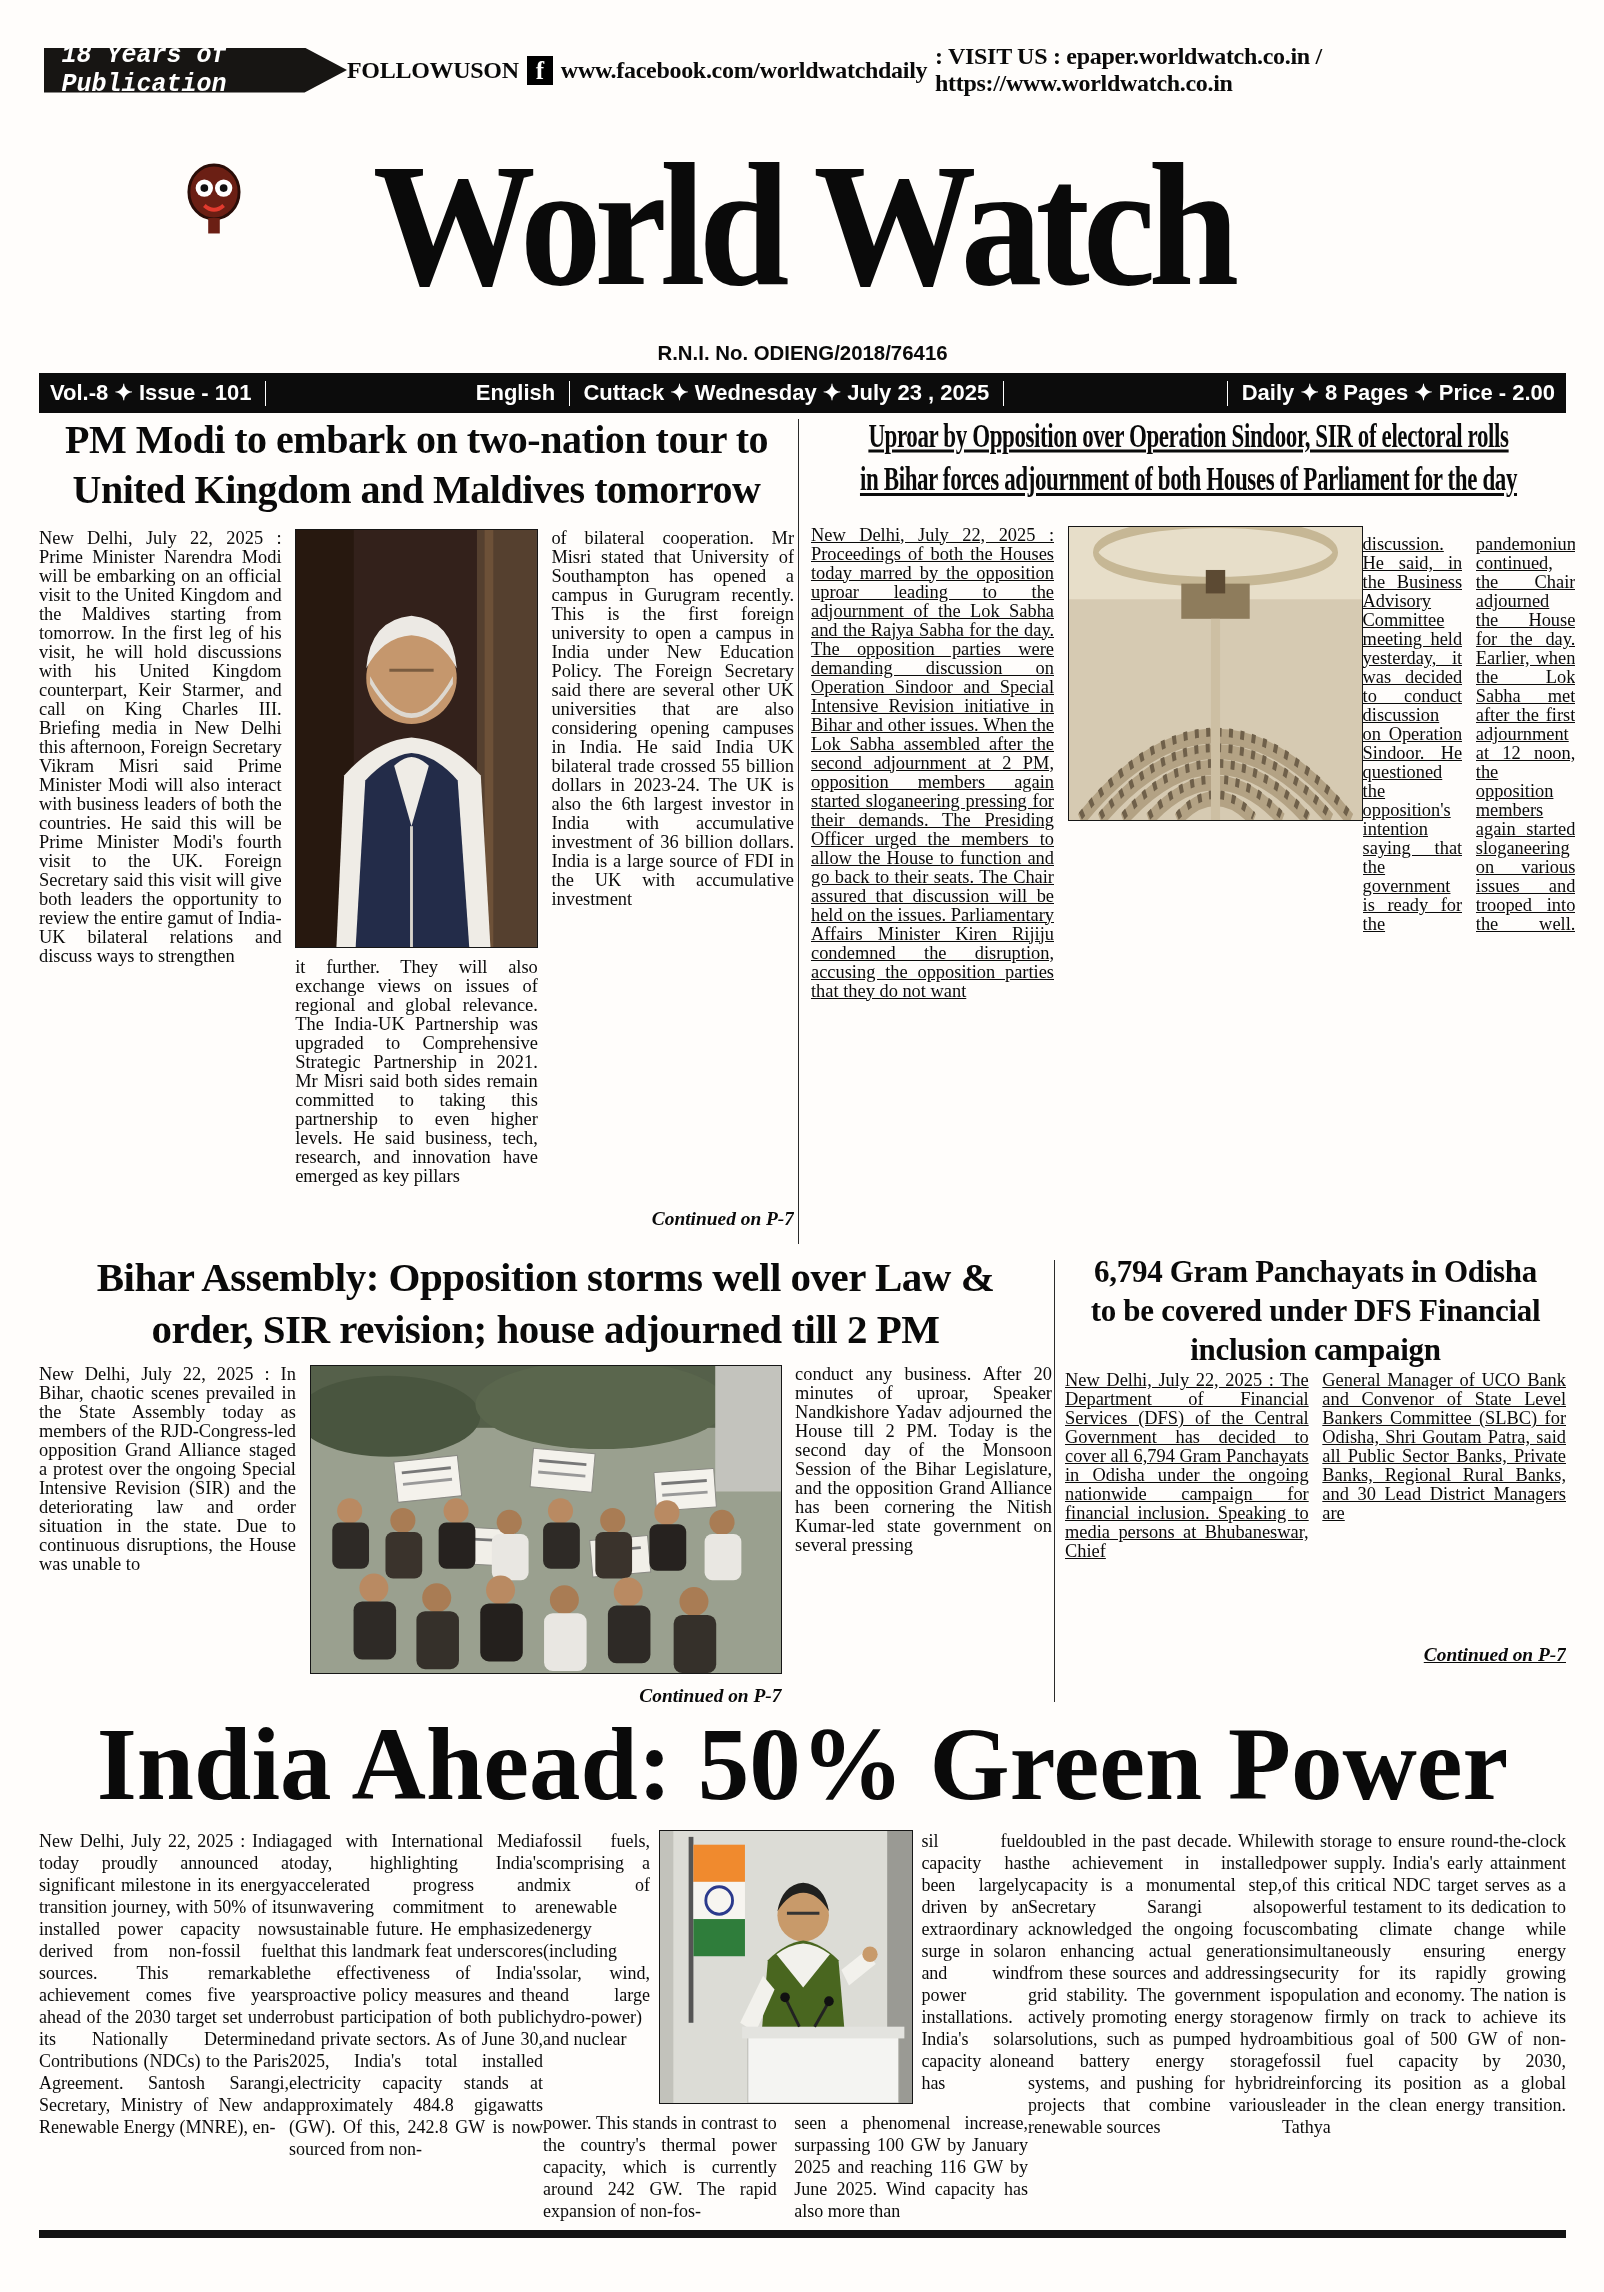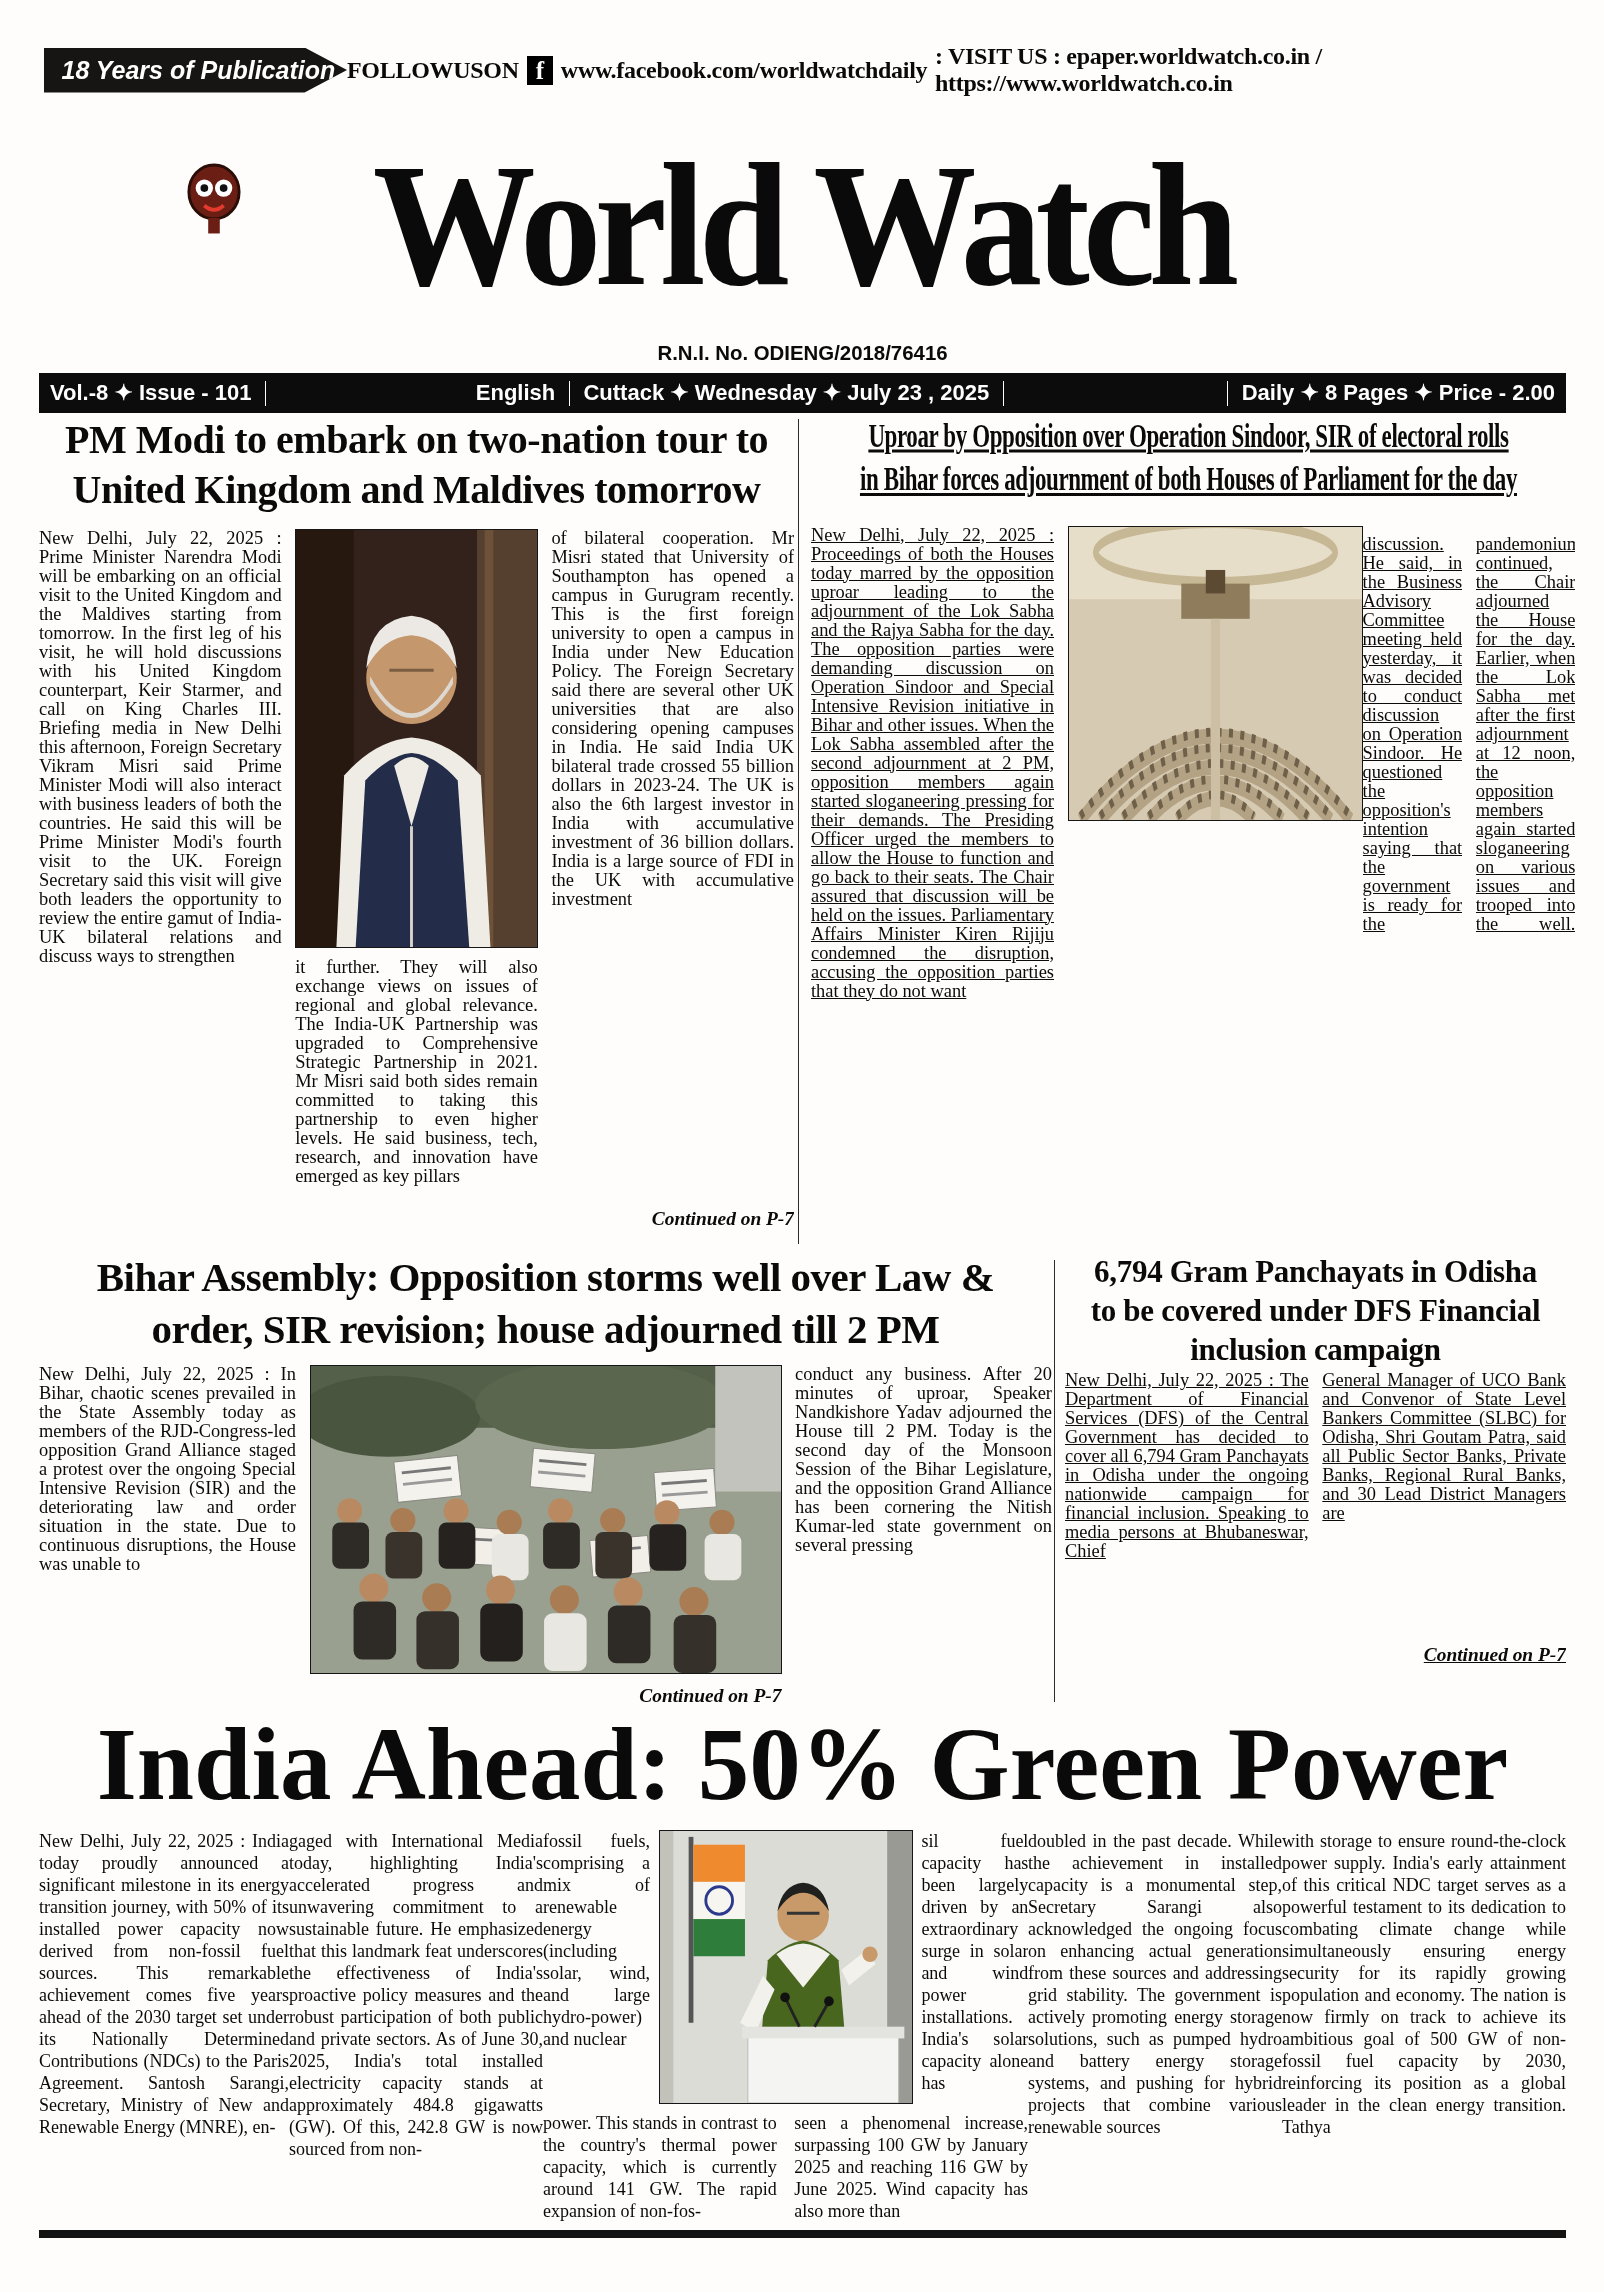--- a/index.html
+++ b/index.html
@@ -2,21 +2,21 @@
 <html><head>
 <meta charset="utf-8">
 <style>
   html,body{margin:0;padding:0;background:#e8e8e8;}
   .page{position:relative;width:1605px;height:2293px;background:#fffdfb;color:#0a0a0a;
         font-family:"Liberation Serif",serif;overflow:hidden;margin:0 auto;}
 
   
   .topbar{position:absolute;top:41px;left:44px;width:1523px;height:58px;display:flex;align-items:center;}
   .badge{flex:0 0 303px;height:45px;background:#171513;color:#fff;
-         font-family:Liberation Sans, sans-serif;font-style:italic;font-weight:bold;font-size:25px;
+         font-family:Liberation Mono, monospace;font-style:italic;font-weight:bold;font-size:25px;
          display:flex;align-items:center;padding-left:17.5px;box-sizing:border-box;
          clip-path:polygon(0 0,86% 0,100% 50%,86% 100%,0 100%);}
   .followline{flex:1;display:flex;align-items:center;justify-content:center;gap:7.8px;
               font-weight:bold;font-size:24px;letter-spacing:-0.3px;}
   .fb-icon{display:inline-flex;width:29px;height:29px;background:#000;color:#fff;
            align-items:center;justify-content:center;font-weight:bold;font-size:25px;line-height:1;}
 
   
   .logo{position:absolute;top:163px;left:186px;width:56px;height:72px;}
   .mast-title{position:absolute;top:124px;left:0;width:100%;text-align:center;
@@ -336,21 +336,21 @@
             <rect x="86" y="200" width="170" height="12" fill="#e3e3df"></rect>
             <line x1="146" y1="200" x2="132" y2="172" stroke="#222" stroke-width="3"></line>
               <circle cx="131" cy="170" r="5" fill="#111"></circle>
             <line x1="162" y1="200" x2="176" y2="176" stroke="#222" stroke-width="3"></line>
               <circle cx="177" cy="174" r="5" fill="#111"></circle>
           </svg>
         </div>
         <div class="b-side coltext">sil fuel capacity has been largely driven by an extraordinary surge in solar and wind power installations. India's solar capacity alone has</div>
       </div>
       <div class="b-row2">
-        <div class="coltext">power. This stands in contrast to the country's thermal power capacity, which is currently around 141 GW. The rapid expansion of non-fos-</div>
+        <div class="coltext">power. This stands in contrast to the country's thermal power capacity, which is currently around 242 GW. The rapid expansion of non-fos-</div>
         <div class="coltext">seen a phenomenal increase, surpassing 100 GW by January 2025 and reaching 116 GW by June 2025. Wind capacity has also more than</div>
       </div>
     </div>
     <div class="b-c5 b-col coltext">doubled in the past decade. While the achievement in installed capacity is a monumental step, Secretary Sarangi also acknowledged the ongoing focus on enhancing actual generation from these sources and addressing grid stability. The government is actively promoting energy storage solutions, such as pumped hydro and battery energy storage systems, and pushing for hybrid projects that combine various renewable sources</div>
     <div class="b-c6 b-col coltext">with storage to ensure round-the-clock power supply. India's early attainment of this critical NDC target serves as a powerful testament to its dedication to combating climate change while simultaneously ensuring energy security for its rapidly growing population and economy. The nation is now firmly on track to achieve its ambitious goal of 500 GW of non-fossil fuel capacity by 2030, reinforcing its position as a global leader in the clean energy transition. Tathya</div>
   </div>
 
   <div class="bottomrule"></div>
 
 </div>

